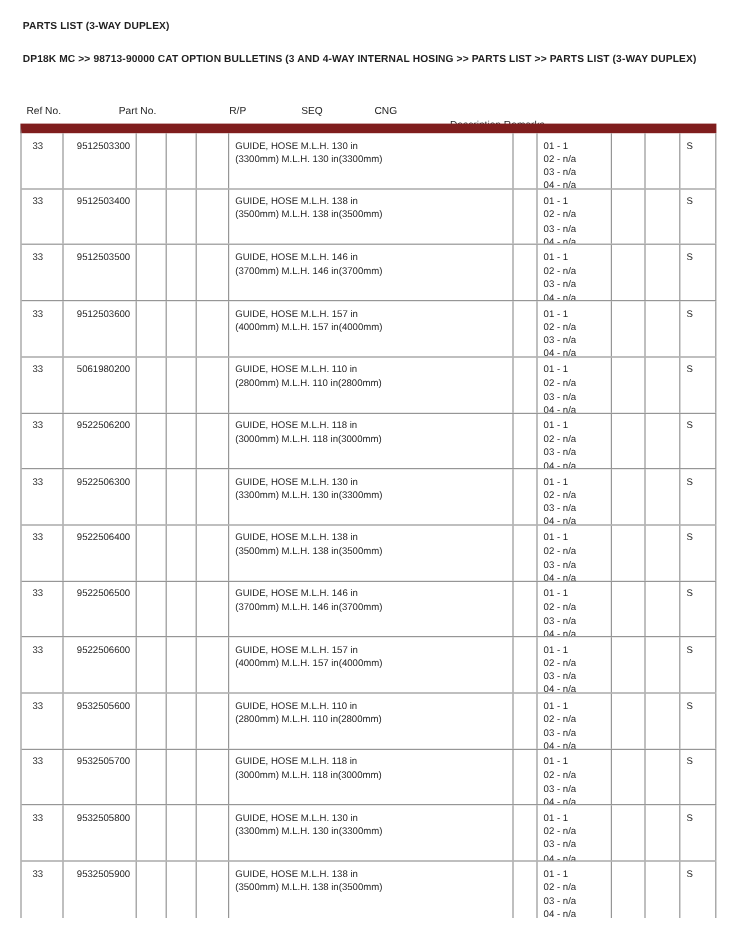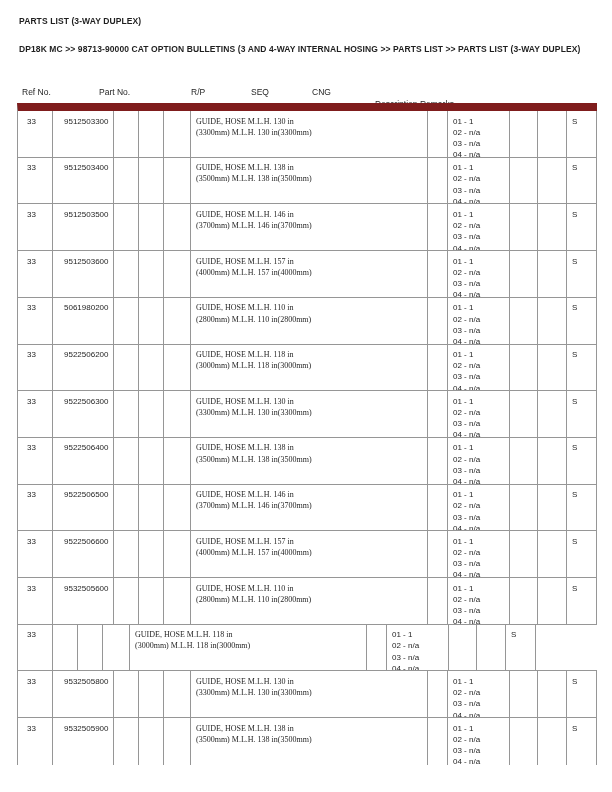--- a/index.html
+++ b/index.html
@@ -74,21 +74,21 @@
     font-size: 8px;
     line-height: 11.2px;
     overflow: hidden;
     white-space: nowrap;
   }
   .c-ref    { width: 35px;  padding-left: 9px;  }
   .c-part   { width: 61px;  padding-left: 11px; }
   .c-rp     { width: 25px;  padding-left: 5px;  }
   .c-seq    { width: 25px;  padding-left: 5px;  }
   .c-cng    { width: 27px;  padding-left: 5px;  }
-  .c-desc   { width: 237px; padding-left: 5px; font-family: Liberation Serif, serif;  }
+  .c-desc   { width: 237px; padding-left: 5px;  }
   .c-spacer { width: 20px; }
   .c-model  { width: 62px;  padding-left: 5px;  }
   .c-from   { width: 28px;  padding-left: 4px;  }
   .c-upto   { width: 29px;  padding-left: 4px;  }
   .c-mr     { width: 30px;  padding-left: 5px;  }
   .cell-line { min-height: 11.2px; }
 </style>
 </head>
 <body>
 
@@ -516,20 +516,23 @@
           <div class="cell-line"></div>
         </div>
         <div class="t-cell c-mr">
           <div class="cell-line">S</div>
         </div>
       </div>
       <div class="t-row">
         <div class="t-cell c-ref">
           <div class="cell-line">33</div>
         </div>
+        <div class="t-cell c-part">
+          <div class="cell-line">9532505700</div>
+        </div>
         <div class="t-cell c-rp">
           <div class="cell-line"></div>
         </div>
         <div class="t-cell c-seq">
           <div class="cell-line"></div>
         </div>
         <div class="t-cell c-cng">
           <div class="cell-line"></div>
         </div>
         <div class="t-cell c-desc">

